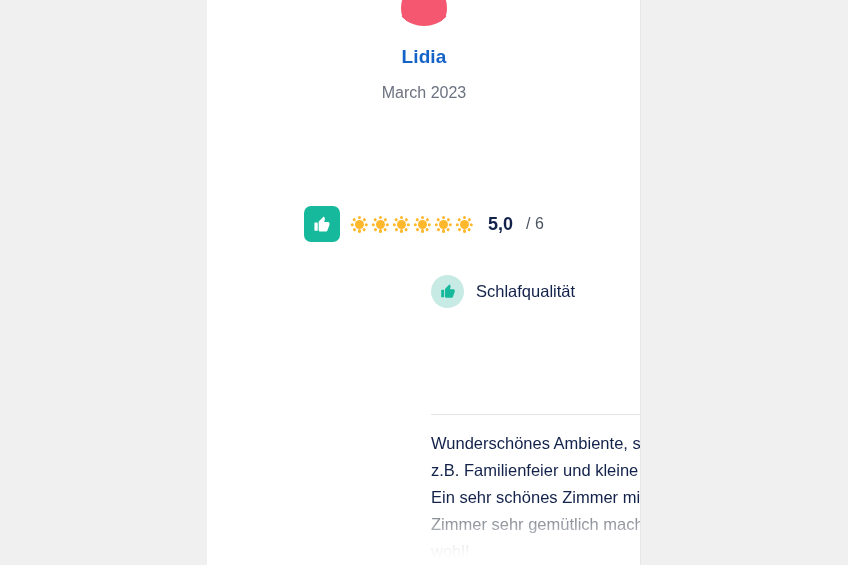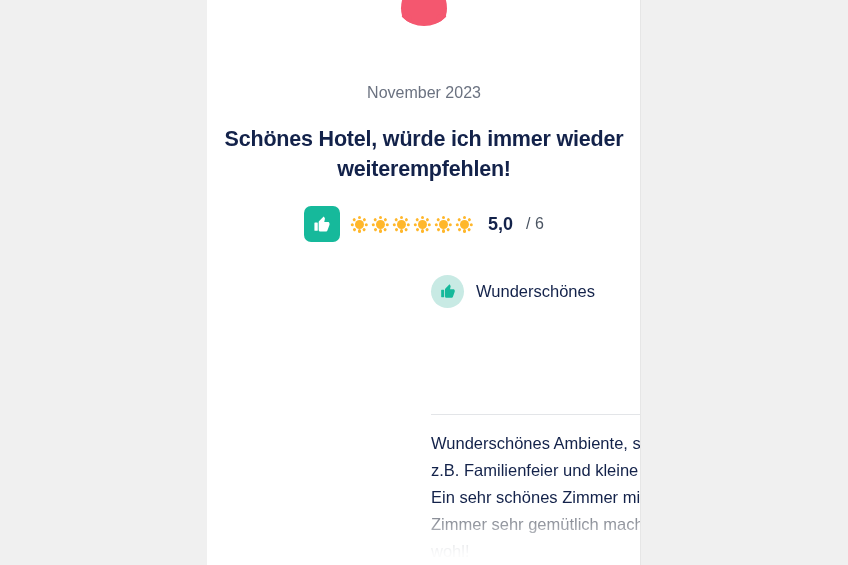--- a/index.html
+++ b/index.html
@@ -272,22 +272,22 @@
             <div class="face">
               
               
             </div>
           </div>
           <div class="leg-l"></div>
           <div class="leg-r"></div>
         </div>
       </div>
 
-      <div class="date">November 2023</div>
-      <div class="headline">Schönes Hotel, würde ich immer wieder weiterempfehlen!</div>
+      <div class="name">Lidia</div>
+      <div class="date">March 2023</div>
 
       <div class="score-row">
         <div class="thumb-badge">
           <svg width="20" height="20" viewBox="0 0 24 24" aria-hidden="true">
             <path fill="#ffffff" d="M9.2 21h7.3c1 0 1.8-.6 2.1-1.5l2.2-6.1c.1-.3.2-.6.2-.9v-1c0-1-.8-1.8-1.8-1.8h-4.5l.7-3.4c0-.2.1-.4.1-.6 0-.6-.2-1.1-.6-1.5L14 3 8.6 8.5c-.4.4-.6.9-.6 1.4V19c0 1.1.9 2 1.2 2zM3.6 10.2h2.6c.4 0 .7.3.7.7v8.6c0 .4-.3.7-.7.7H3.6c-.4 0-.7-.3-.7-.7v-8.6c0-.4.3-.7.7-.7z"></path>
           </svg>
         </div>
 
         <div class="suns">
           <span class="sun">
@@ -341,21 +341,21 @@
         </span>
       </div>
 
       <div class="positives">
         <div class="pos-item">
           <span class="pos-icon">
             <svg width="18" height="18" viewBox="0 0 24 24" aria-hidden="true">
               <path fill="#16b99b" d="M9.2 21h7.3c1 0 1.8-.6 2.1-1.5l2.2-6.1c.1-.3.2-.6.2-.9v-1c0-1-.8-1.8-1.8-1.8h-4.5l.7-3.4c0-.2.1-.4.1-.6 0-.6-.2-1.1-.6-1.5L14 3 8.6 8.5c-.4.4-.6.9-.6 1.4V19c0 1.1.9 2 1.2 2zM3.6 10.2h2.6c.4 0 .7.3.7.7v8.6c0 .4-.3.7-.7.7H3.6c-.4 0-.7-.3-.7-.7v-8.6c0-.4.3-.7.7-.7z"></path>
             </svg>
           </span>
-          <span class="pos-label">Wunderschönes</span>
+          <span class="pos-label">Schlafqualität</span>
         </div>
       </div>
 
       <div class="divider"></div>
 
       <div class="review-body">
         <div>Wunderschönes Ambiente, sehr gut geeignet für</div>
         <div>z.B. Familienfeier und kleine Veranstaltungen.</div>
         <div>Ein sehr schönes Zimmer mit tollen Deko die das</div>
         <div class="fade1">Zimmer sehr gemütlich machen, man fühlt sich</div>

